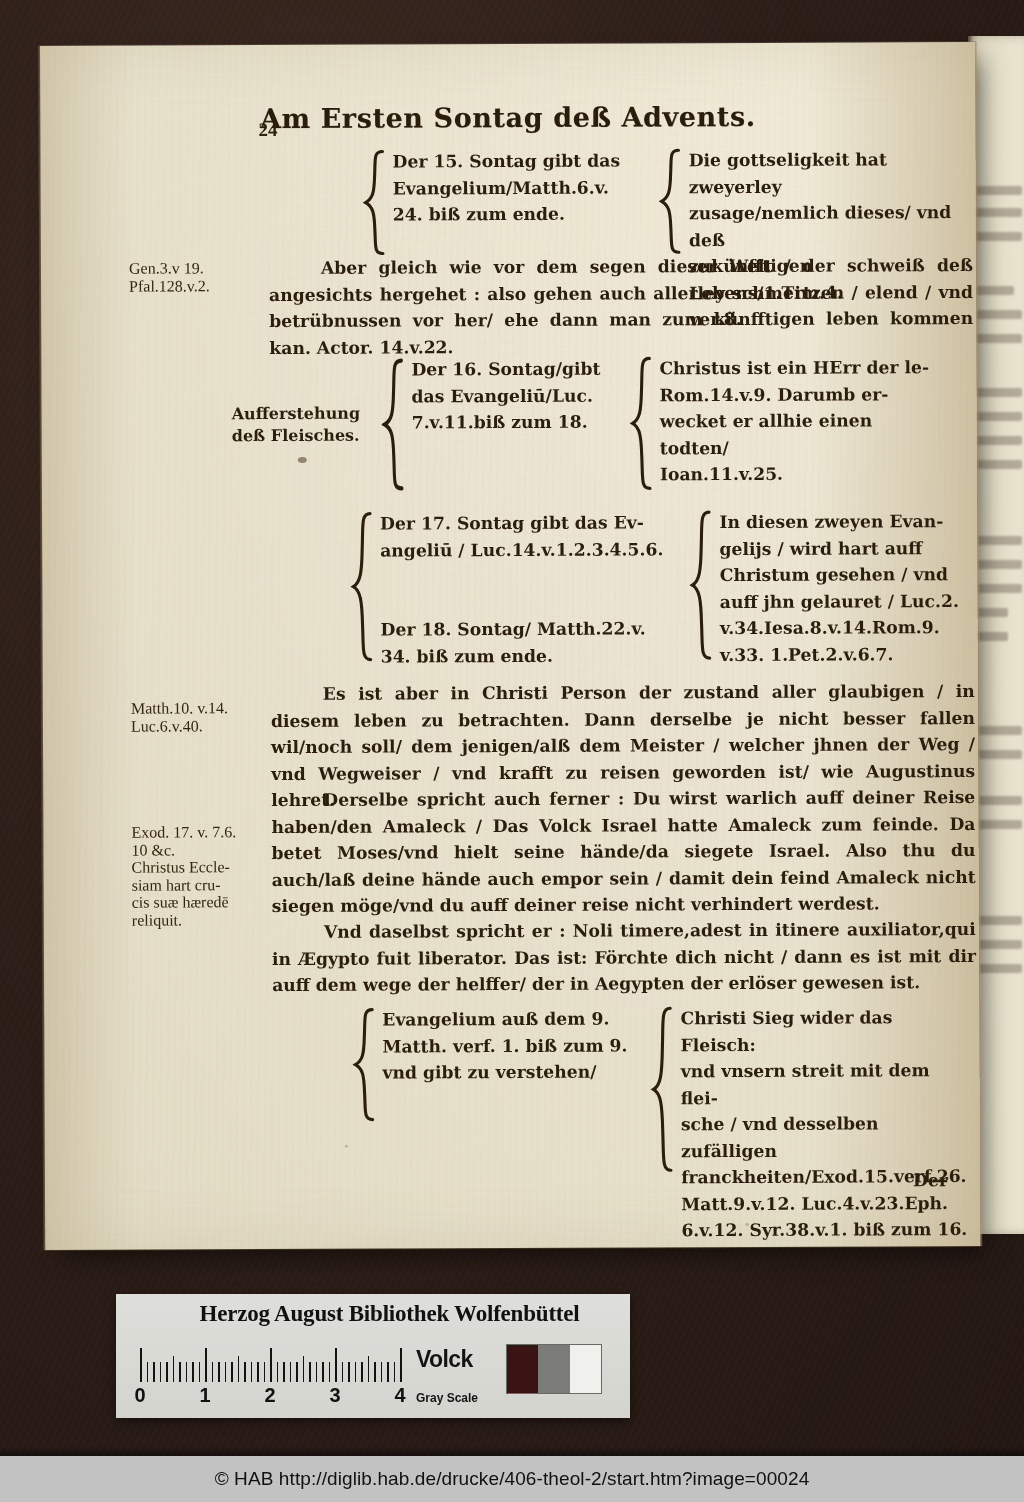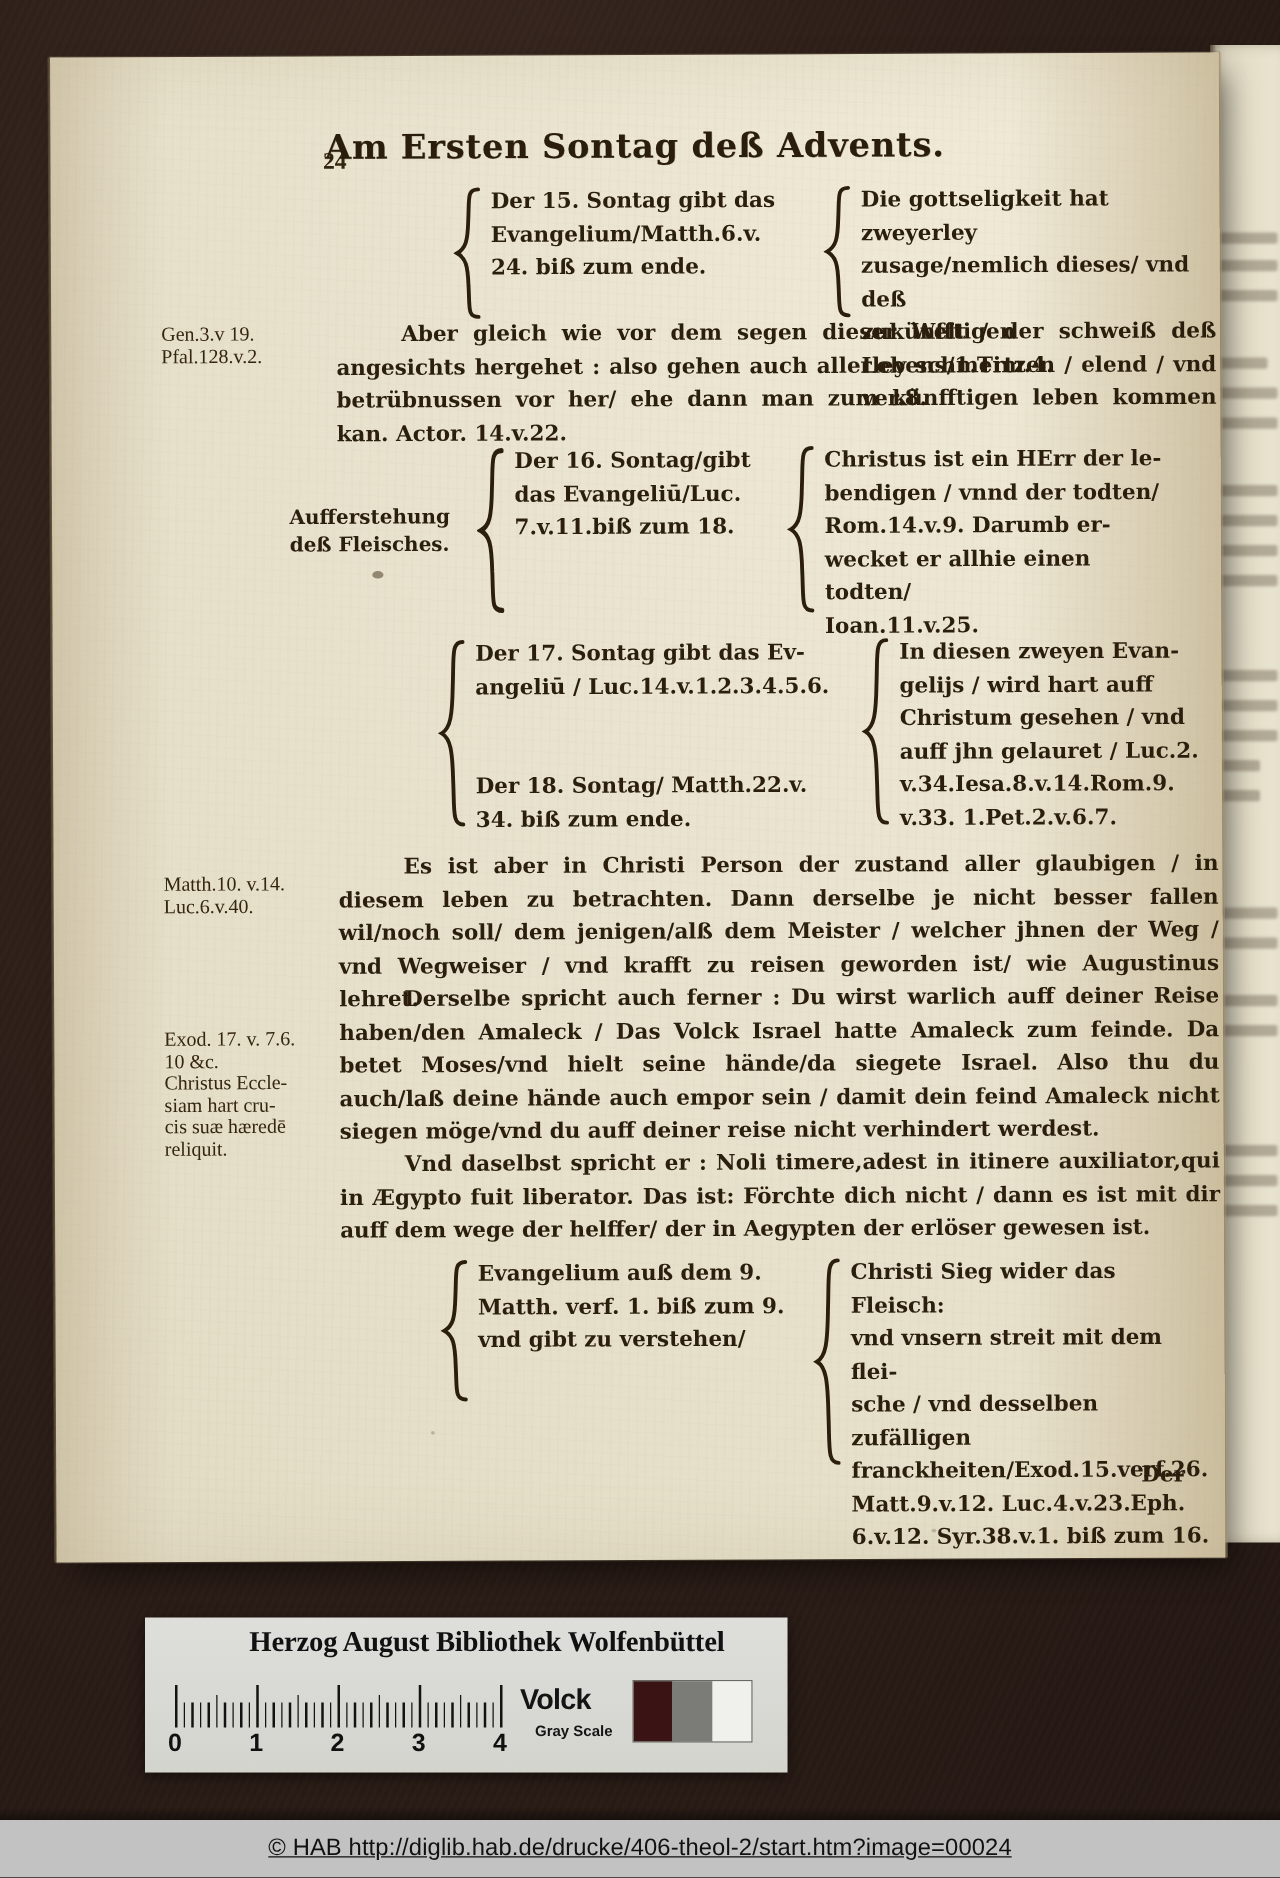--- a/index.html
+++ b/index.html
@@ -138,32 +138,32 @@
     padding-left:33px;
   }
   #ruler{position:absolute;left:24px;top:48px;width:260px;height:62px;}
   #ruler .tick{position:absolute;bottom:22px;width:1.5px;background:#131313;}
   #ruler .num{
     position:absolute;bottom:-3px;transform:translateX(-50%);
     font-family:"Liberation Sans",sans-serif;font-weight:700;font-size:20px;color:#111;
   }
   #kodak{position:absolute;left:300px;top:52px;width:86px;}
   #kodak-word{font-family:"Liberation Sans",sans-serif;font-weight:700;font-size:23px;color:#141414;letter-spacing:-.6px;}
-  #kodak-sub{font-family:"Liberation Sans",sans-serif;font-weight:700;font-size:12px;color:#141414;margin-top:5px;text-align:center;}
+  #kodak-sub{font-family:"Liberation Sans",sans-serif;font-weight:700;font-size:12px;color:#141414;margin-top:18px;}
   #patches{position:absolute;left:390px;top:50px;width:94px;height:48px;display:flex;border:1px solid #6a6a64;}
   #patches div{flex:1;}
 
   
   #footer{
     position:absolute;left:0;bottom:0;width:1024px;height:46px;
     background:#c2c2c2;
     display:flex;align-items:center;justify-content:center;
   }
   #footer-text{
-    font-family:"Liberation Sans",sans-serif;font-size:19px;color:#111;letter-spacing:.1px;text-decoration:underline;
+    font-family:"Liberation Sans",sans-serif;font-size:19px;color:#111;letter-spacing:.1px;
   }
   #footer-shadow{position:absolute;left:0;bottom:46px;width:1024px;height:10px;
     background:linear-gradient(180deg,rgba(0,0,0,0),rgba(0,0,0,.45));}
 </style>
 </head>
 <body>
 
 <div id="board"></div>
 
 <div id="facing-page">
@@ -254,21 +254,20 @@
         <div>das Evangeliū/Luc.</div>
         <div>7.v.11.biß zum 18.</div>
       </div>
       <div class="brace">
         <svg viewBox="0 0 26 136" preserveAspectRatio="none">
           <path d="M20 3 C11 3 13 12 12 34 C11.5 56 10 64 3 68 C10 72 11.5 80 12 102 C13 124 11 133 20 133" fill="none" stroke="#2b1e0d" stroke-width="3.1" stroke-linecap="round"></path>
         </svg>
       </div>
       <div class="bcol" style="width:276px">
         <div>Christus ist ein HErr der le-</div>
-        <div>bendigen / vnnd der todten/</div>
         <div>Rom.14.v.9. Darumb er-</div>
         <div>wecket er allhie einen todten/</div>
         <div>Ioan.11.v.25.</div>
       </div>
     </div>
 
     <div class="brace-group" style="left:308px;top:466px;width:620px;height:152px;">
       <div class="brace">
         <svg viewBox="0 0 26 152" preserveAspectRatio="none">
           <path d="M20 3 C11 3 13 14 12 38 C11.5 62 10 72 3 76 C10 80 11.5 90 12 114 C13 138 11 149 20 149" fill="none" stroke="#2b1e0d" stroke-width="3.1" stroke-linecap="round"></path>

